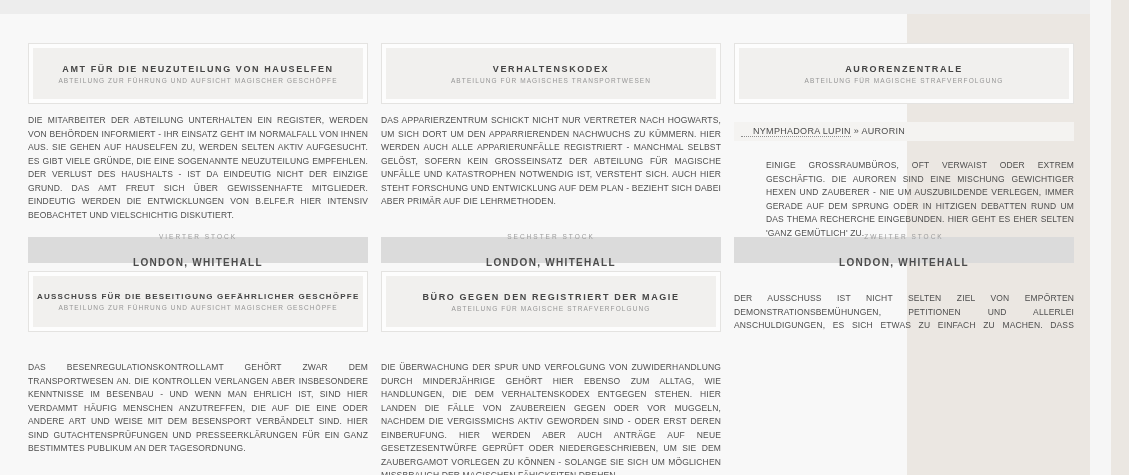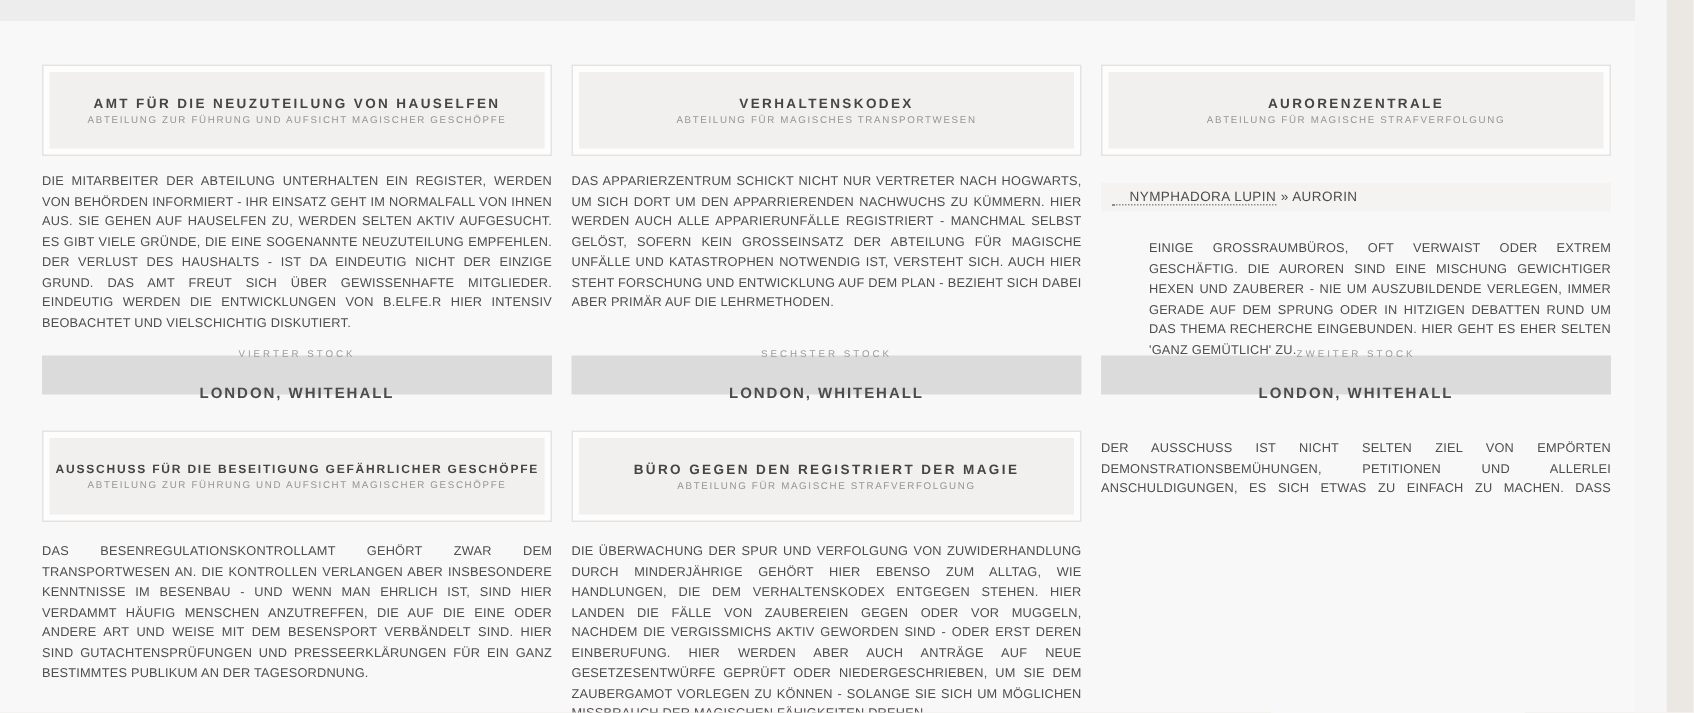--- a/index.html
+++ b/index.html
@@ -4,21 +4,21 @@
 <style>
   * { margin:0; padding:0; box-sizing:border-box; }
   html,body { width:1129px; height:475px; overflow:hidden; }
   body {
     position:relative;
     background:#ebe7e2;
     font-family:"Liberation Sans", sans-serif;
   }
   .page {
     position:absolute; left:0; top:0;
-    width:1111px; height:475px;
+    width:907px; height:475px;
     background:#f8f8f8;
   }
   .right-strip {
     position:absolute; left:1090px; top:0;
     width:21px; height:475px;
     background:#f6f6f6;
   }
   .top-band {
     position:absolute; left:0; top:0;
     width:1090px; height:14px;
@@ -31,21 +31,21 @@
     column-gap:13px;
     grid-template-rows:61px 133px 26px 69px auto;
   }
   
   .dept-box {
     height:61px;
     background:#fdfdfd;
     border:1px solid #e4e3e1;
     padding:4px;
   }
-  .dept-box.row4 { margin-top:24px; }
+  .dept-box.row4 { margin-top:8px; }
   .dept-inner {
     height:100%;
     background:#f1f0ee;
     display:flex; flex-direction:column;
     align-items:center; justify-content:center;
     gap:3px;
     overflow:hidden;
     padding:0 4px;
   }
   .dept-title {

